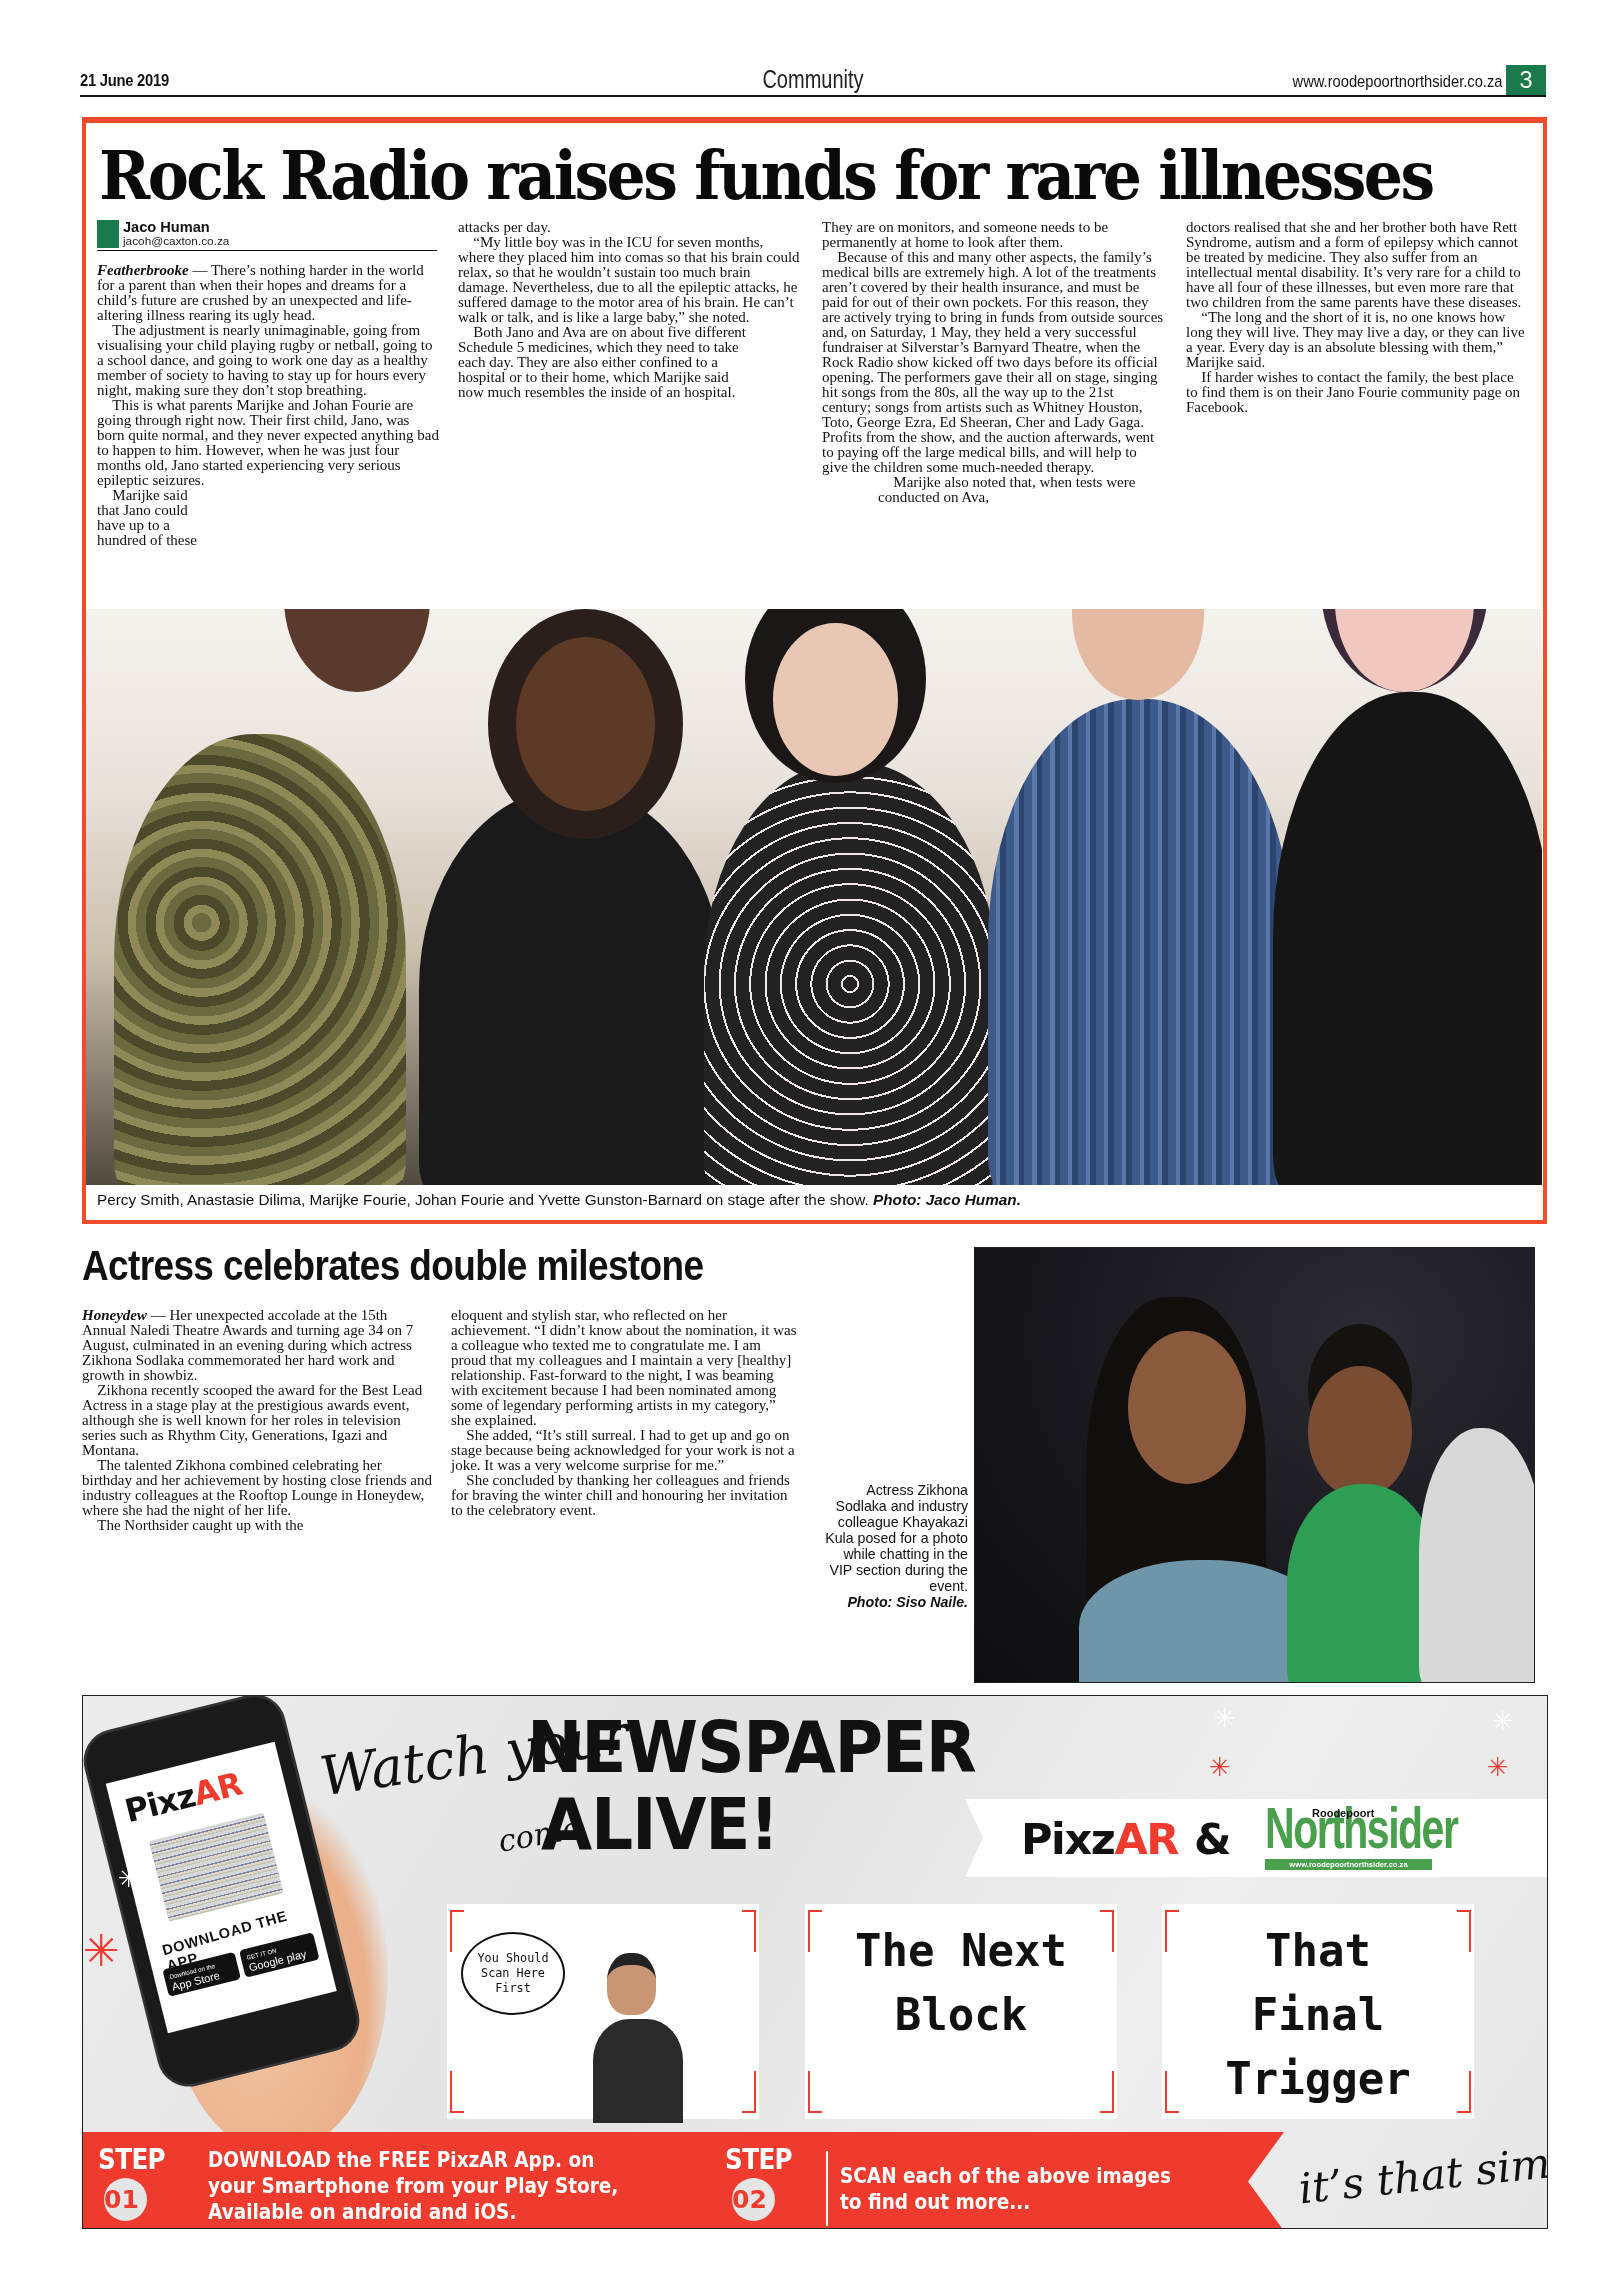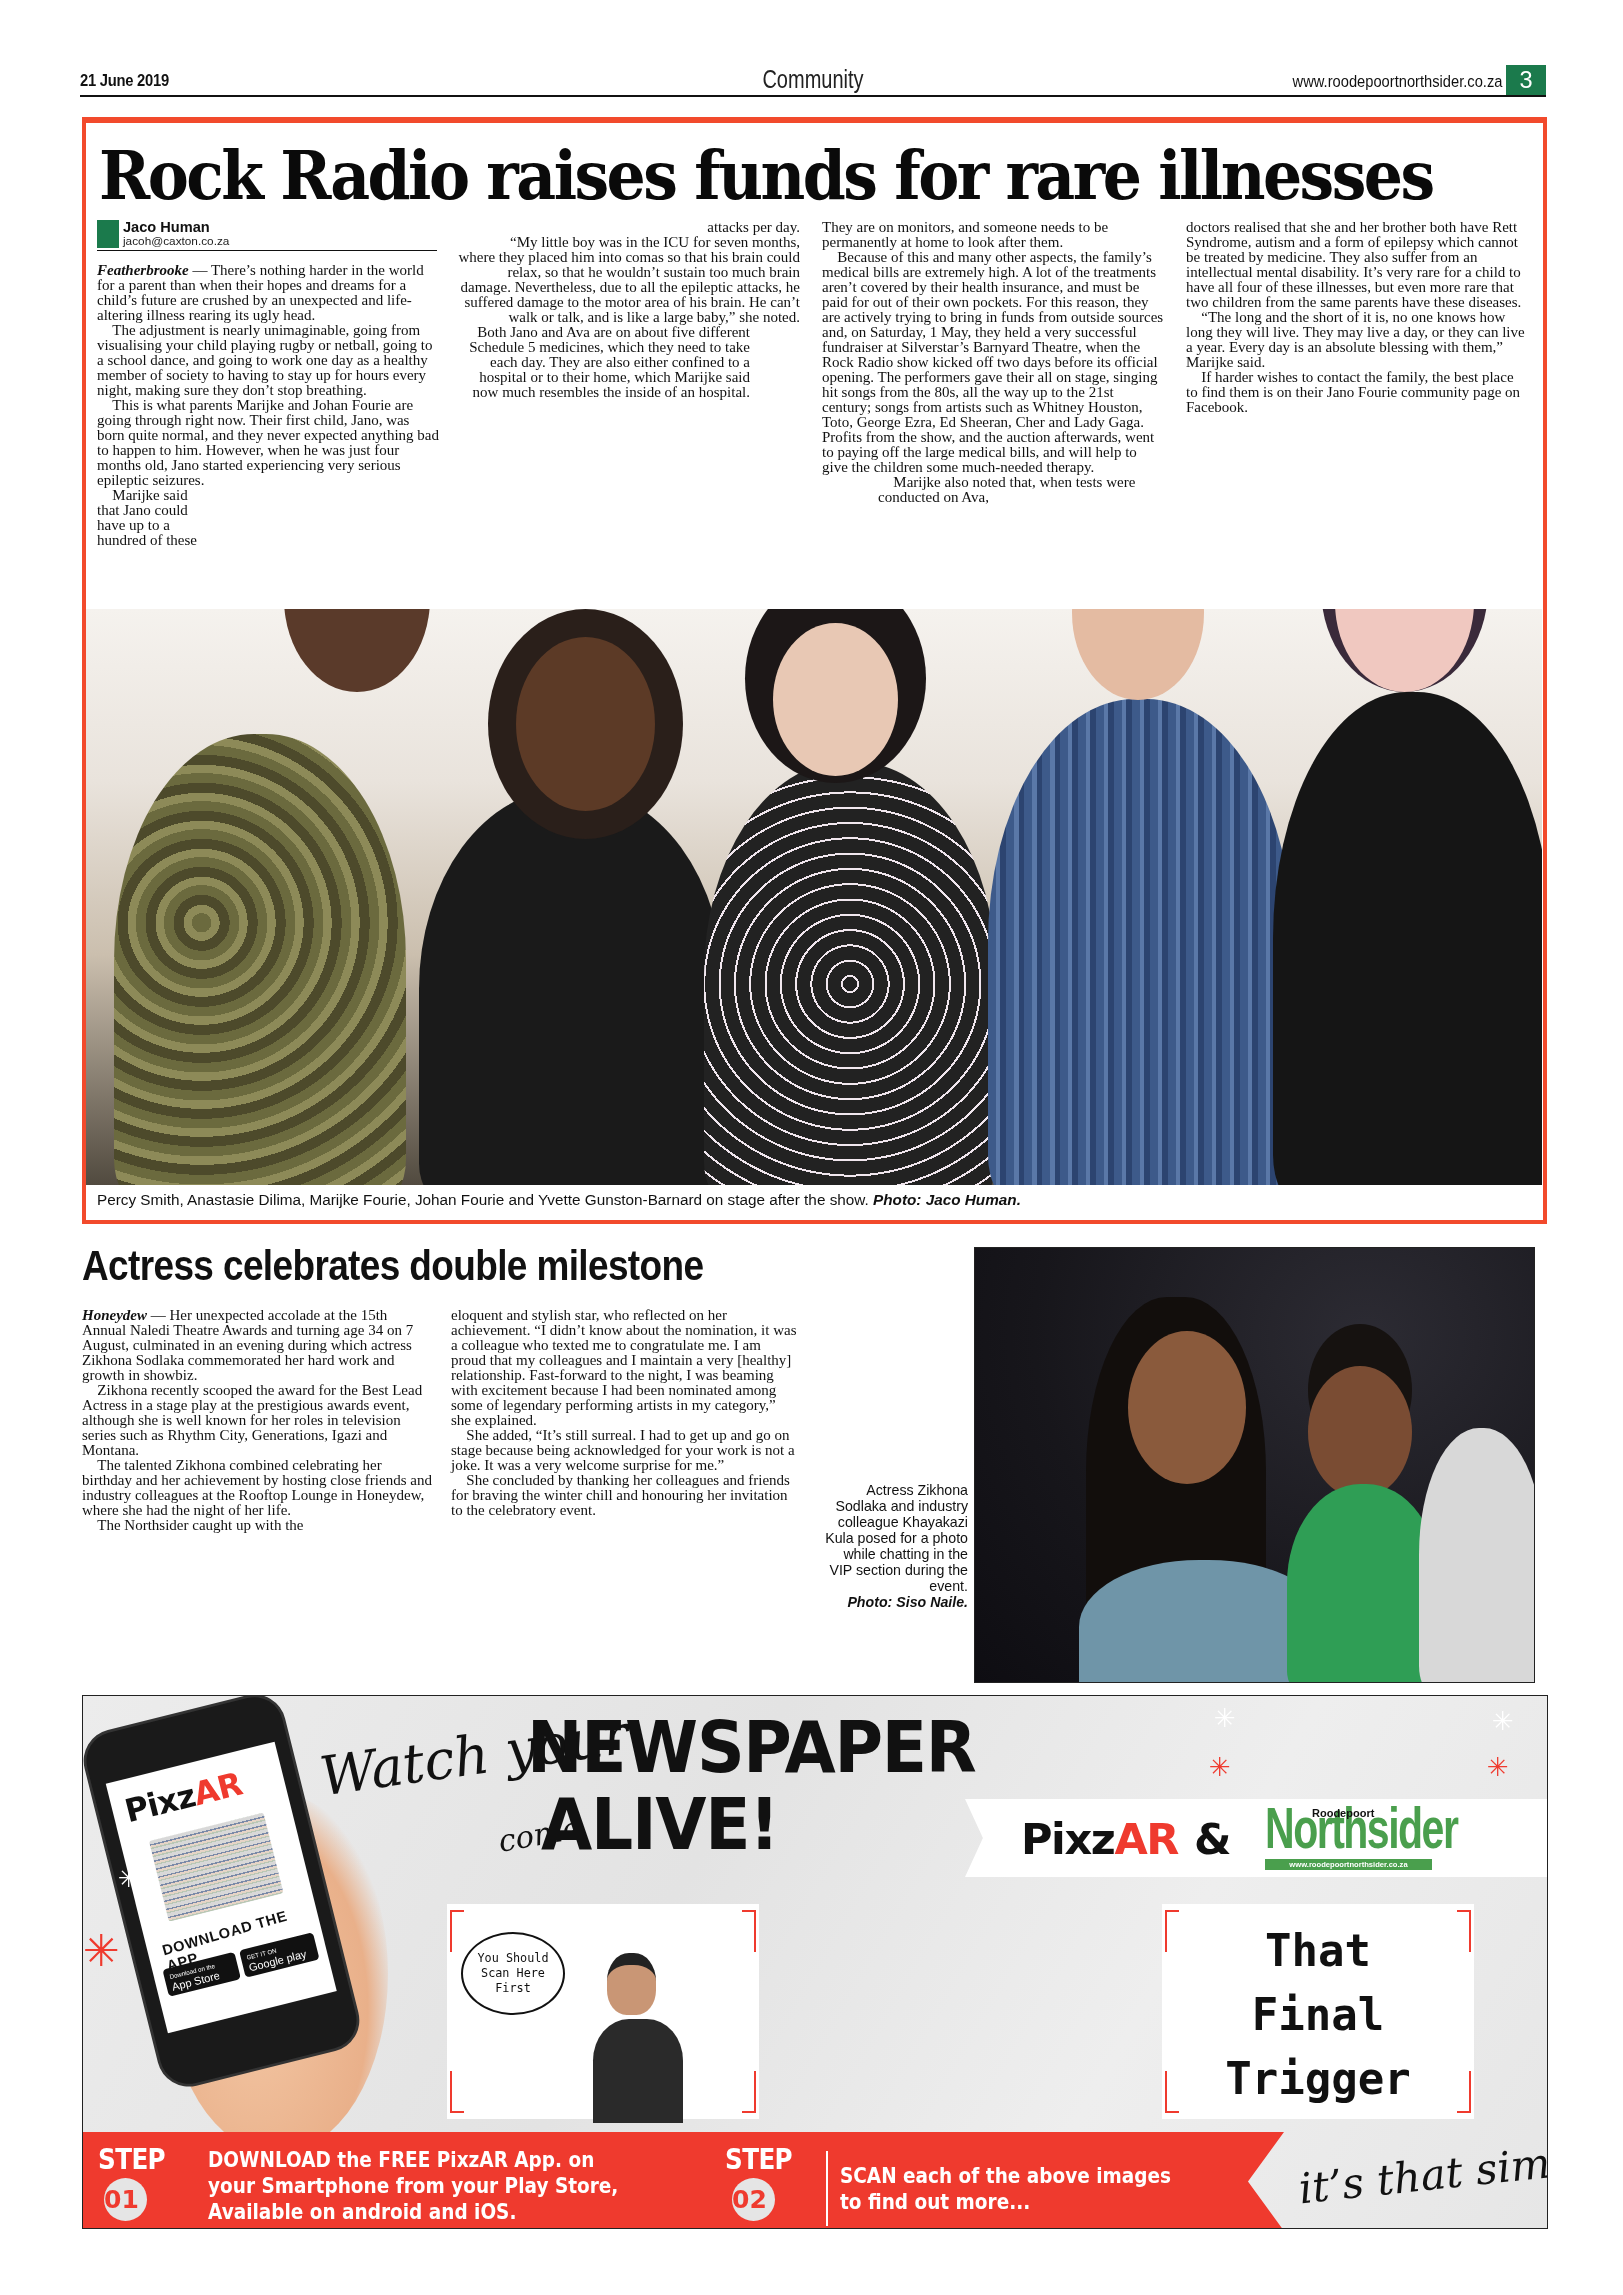--- a/index.html
+++ b/index.html
@@ -113,21 +113,21 @@
     <span class="byline-email">jacoh@caxton.co.za</span>
   </div>
 
   <div class="col" style="left:11px; top:140px; width:342px;">
     <p><b><i>Featherbrooke</i></b><span> — There’s nothing harder in the world for a parent than when their hopes and dreams for a child’s future are crushed by an unexpected and life-altering illness rearing its ugly head.</span></p>
     <p class="ind">The adjustment is nearly unimaginable, going from visualising your child playing rugby or netball, going to a school dance, and going to work one day as a healthy member of society to having to stay up for hours every night, making sure they don’t stop breathing.</p>
     <p class="ind" style="width:342px;"><span>This is what parents Marijke and Johan Fourie are going through right now. Their first child, Jano, was born quite normal, and they never expected anything bad to happen to him. However, when he was just four months old, Jano started experiencing very serious epileptic seizures.</span></p>
     <p class="ind" style="width:111px;">Marijke said that Jano could have up to a hundred of these</p>
   </div>
 
-  <div class="col" style="left:372px; top:97px; width:342px;text-align:right;">
+  <div class="col" style="left:372px; top:97px; width:342px;">
     <p>attacks per day.</p>
     <p class="ind">“My little boy was in the ICU for seven months, where they placed him into comas so that his brain could relax, so that he wouldn’t sustain too much brain damage. Nevertheless, due to all the epileptic attacks, he suffered damage to the motor area of his brain. He can’t walk or talk, and is like a large baby,” she noted.</p>
     <p class="ind" style="width:292px;">Both Jano and Ava are on about five different Schedule 5 medicines, which they need to take each day. They are also either confined to a hospital or to their home, which Marijke said now much resembles the inside of an hospital.</p>
   </div>
 
   <div class="col" style="left:736px; top:97px; width:342px;">
     <p>They are on monitors, and someone needs to be permanently at home to look after them.</p>
     <p class="ind">Because of this and many other aspects, the family’s medical bills are extremely high. A lot of the treatments aren’t covered by their health insurance, and must be paid for out of their own pockets. For this reason, they are actively trying to bring in funds from outside sources and, on Saturday, 1 May, they held a very successful fundraiser at Silverstar’s Barnyard Theatre, when the Rock Radio show kicked off two days before its official opening. The performers gave their all on stage, singing hit songs from the 80s, all the way up to the 21st century; songs from artists such as Whitney Houston, Toto, George Ezra, Ed Sheeran, Cher and Lady Gaga. Profits from the show, and the auction afterwards, went to paying off the large medical bills, and will help to give the children some much-needed therapy.</p>
     <p class="ind" style="padding-left:56px;">Marijke also noted that, when tests were conducted on Ava,</p>
   </div>
@@ -231,20 +231,27 @@
   <div class="scan-card" style="left:364px;">
     <span class="corner c-tl"></span>
     <span class="corner c-tr"></span>
     <span class="corner c-bl"></span>
     <span class="corner c-br"></span>
     <div class="bubble">You Should Scan Here First</div>
     <div class="thinker">
         <div class="h"></div>
         <div class="b"></div>
       </div>
+  </div>
+  <div class="scan-card" style="left:722px;">
+    <span class="corner c-tl"></span>
+    <span class="corner c-tr"></span>
+    <span class="corner c-bl"></span>
+    <span class="corner c-br"></span>
+    <div class="card-text" style="padding:0 49px;">The Next Block</div>
   </div>
   <div class="scan-card" style="left:1079px;">
     <span class="corner c-tl"></span>
     <span class="corner c-tr"></span>
     <span class="corner c-bl"></span>
     <span class="corner c-br"></span>
     <div class="card-text" style="padding:0 42px;">That Final Trigger</div>
   </div>
 
   <div class="step-bar">

